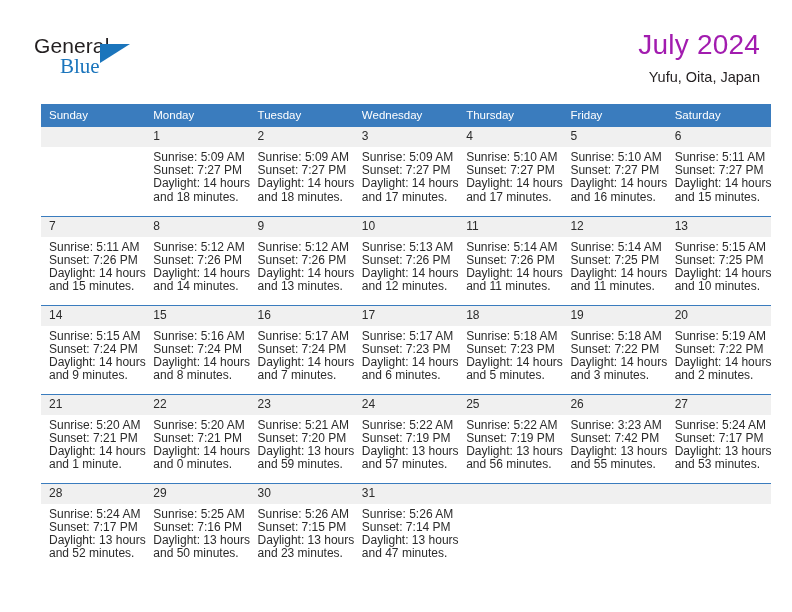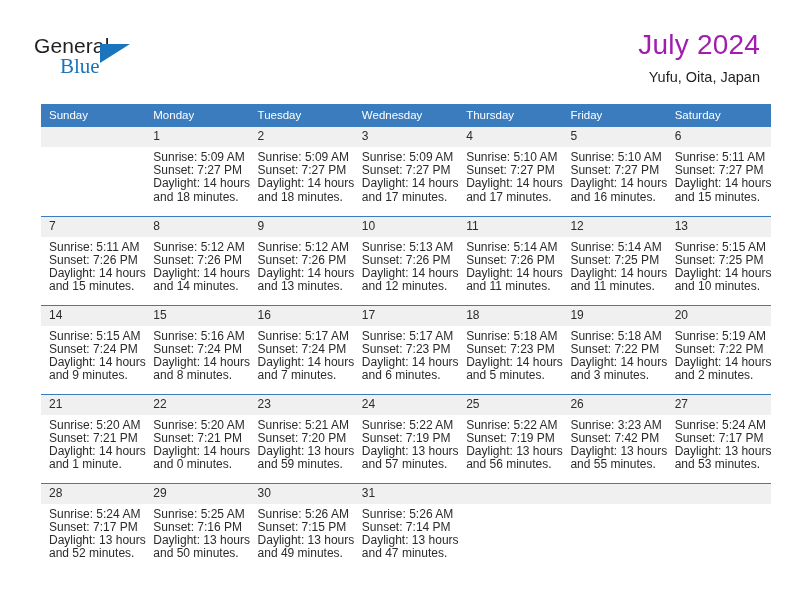--- a/index.html
+++ b/index.html
@@ -446,21 +446,21 @@
                 <div>Daylight: 13 hours</div>
                 <div>and 50 minutes.</div>
               </div>
             </td>
             <td class="day">
               <div class="daynum">30</div>
               <div class="info">
                 <div>Sunrise: 5:26 AM</div>
                 <div>Sunset: 7:15 PM</div>
                 <div>Daylight: 13 hours</div>
-                <div>and 49 minutes.</div>
+                <div>and 23 minutes.</div>
               </div>
             </td>
             <td class="day">
               <div class="daynum">31</div>
               <div class="info">
                 <div>Sunrise: 5:26 AM</div>
                 <div>Sunset: 7:14 PM</div>
                 <div>Daylight: 13 hours</div>
                 <div>and 47 minutes.</div>
               </div>

